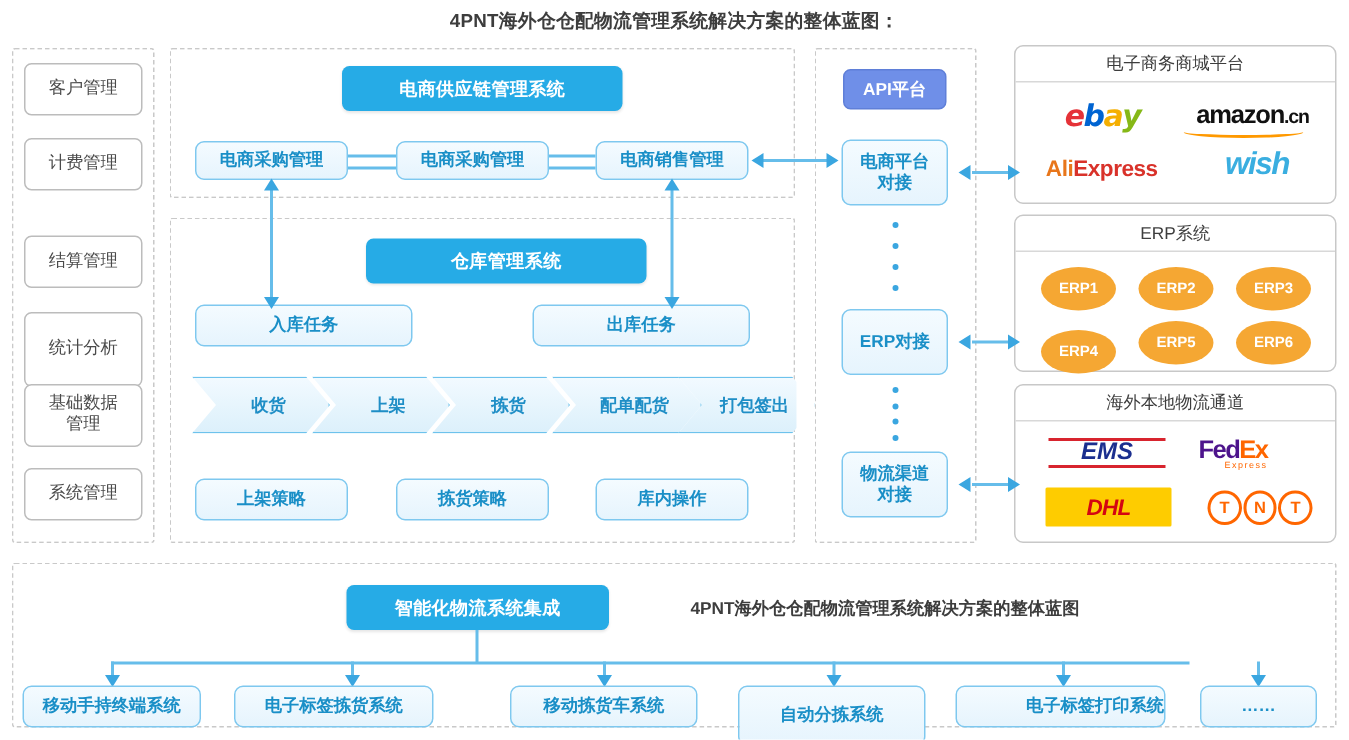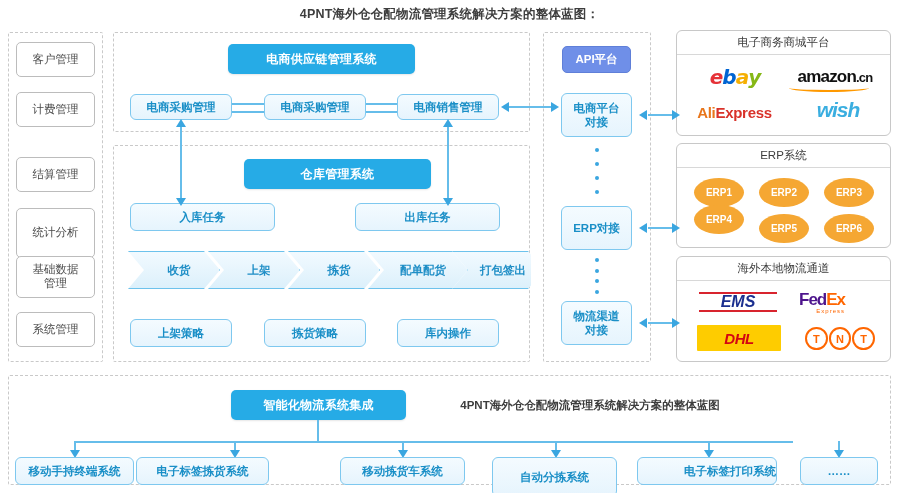--- a/index.html
+++ b/index.html
@@ -309,21 +309,21 @@
     <div style="position:relative;height:80px;">
       <div class="erp-oval center abs" style="left:17px;top:10px;width:50px;height:29px;">
         <span>ERP1</span>
         </div>
       <div class="erp-oval center abs" style="left:82px;top:10px;width:50px;height:29px;">
         <span>ERP2</span>
         </div>
       <div class="erp-oval center abs" style="left:147px;top:10px;width:50px;height:29px;">
         <span>ERP3</span>
         </div>
-      <div class="erp-oval center abs" style="left:17px;top:37px;width:50px;height:29px;justify-content:center;">
+      <div class="erp-oval center abs" style="left:17px;top:52px;width:50px;height:29px;justify-content:center;">
         <span>ERP4</span>
         </div>
       <div class="erp-oval center abs" style="left:82px;top:46px;width:50px;height:29px;">
         <span>ERP5</span>
         </div>
       <div class="erp-oval center abs" style="left:147px;top:46px;width:50px;height:29px;">
         <span>ERP6</span>
         </div>
     </div>
   </div>
@@ -382,21 +382,21 @@
   <div class="ln-v" style="left:555px;top:441px;height:12px;"></div>
   <div class="arw d" style="left:551px;top:450px;"></div>
   <div class="ln-v" style="left:708px;top:441px;height:12px;"></div>
   <div class="arw d" style="left:704px;top:450px;"></div>
   <div class="ln-v" style="left:838px;top:441px;height:12px;"></div>
   <div class="arw d" style="left:834px;top:450px;"></div>
 
   <div class="abs lb-box center" style="left:15px;top:457px;width:119px;height:28px;">
     <span>移动手持终端系统</span>
   </div>
-  <div class="abs lb-box center" style="left:136px;top:457px;width:133px;height:28px;">
+  <div class="abs lb-box center" style="left:156px;top:457px;width:133px;height:28px;">
     <span>电子标签拣货系统</span>
   </div>
   <div class="abs lb-box center" style="left:340px;top:457px;width:125px;height:28px;">
     <span>移动拣货车系统</span>
   </div>
   <div class="abs lb-box center" style="left:492px;top:457px;width:125px;height:40px;">
     <span>自动分拣系统</span>
   </div>
   <div class="abs lb-box center" style="left:637px;top:457px;width:140px;height:28px;justify-content:flex-end;">
     <span>电子标签打印系统</span>

